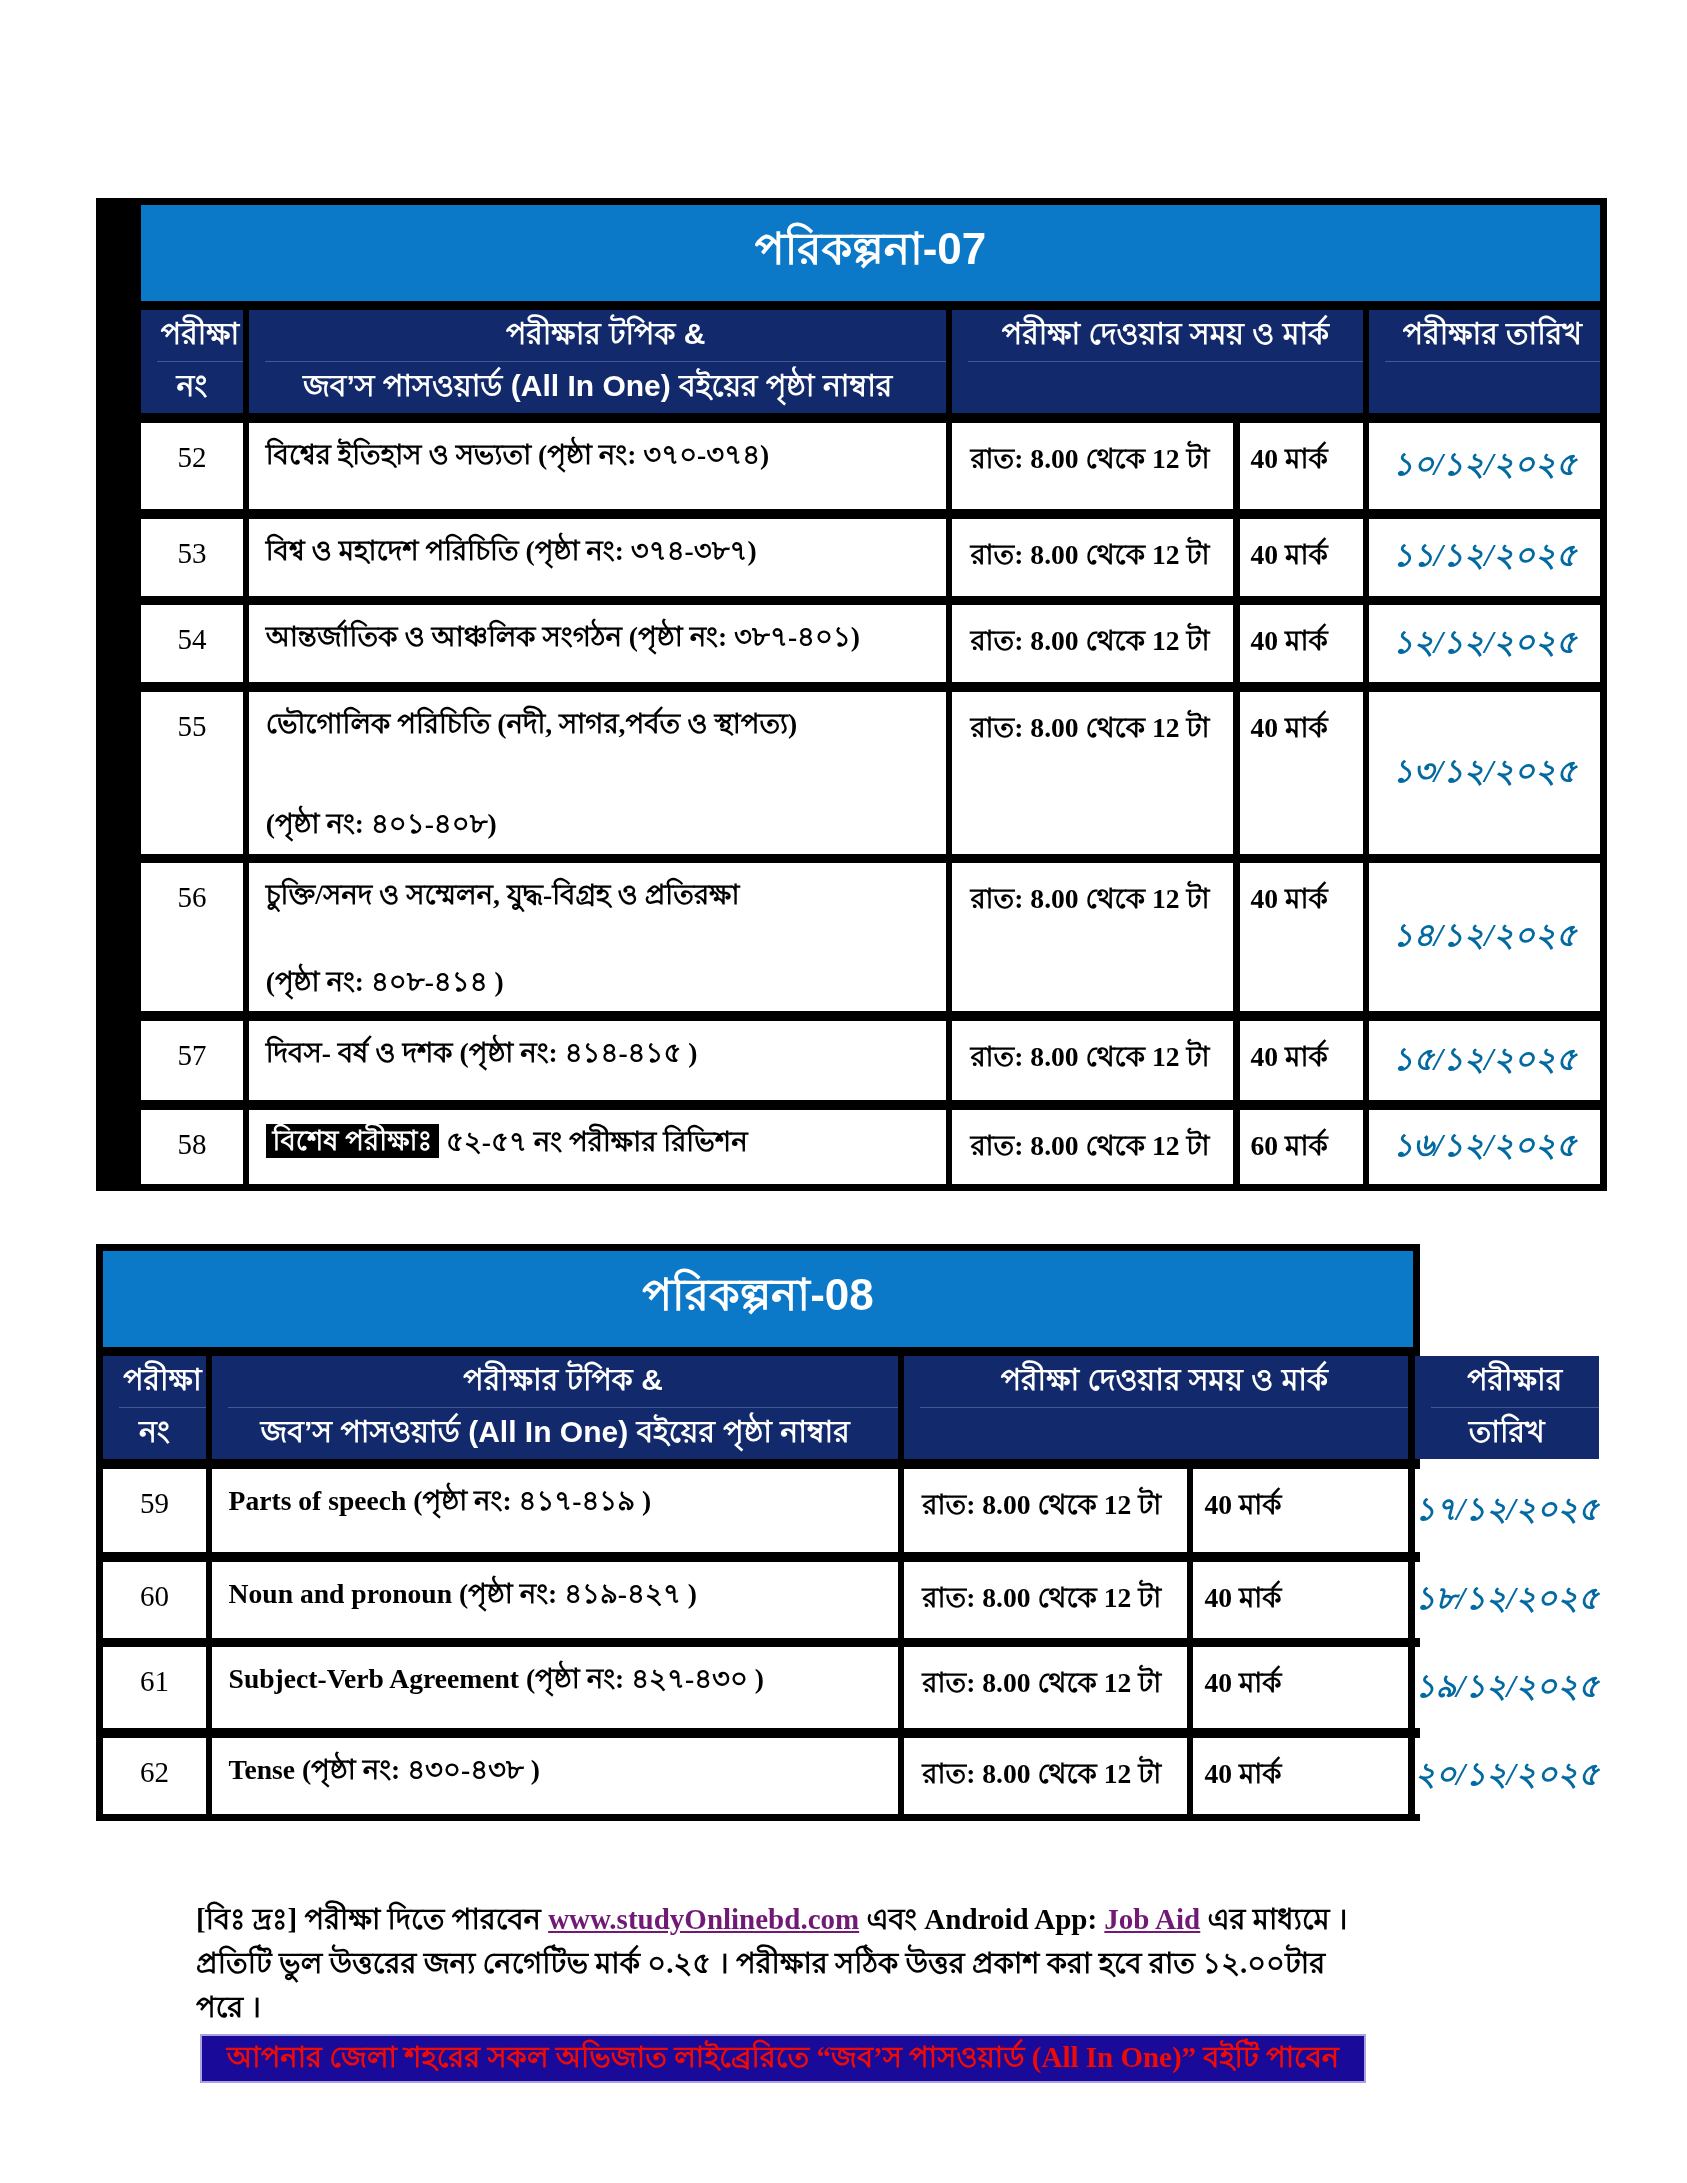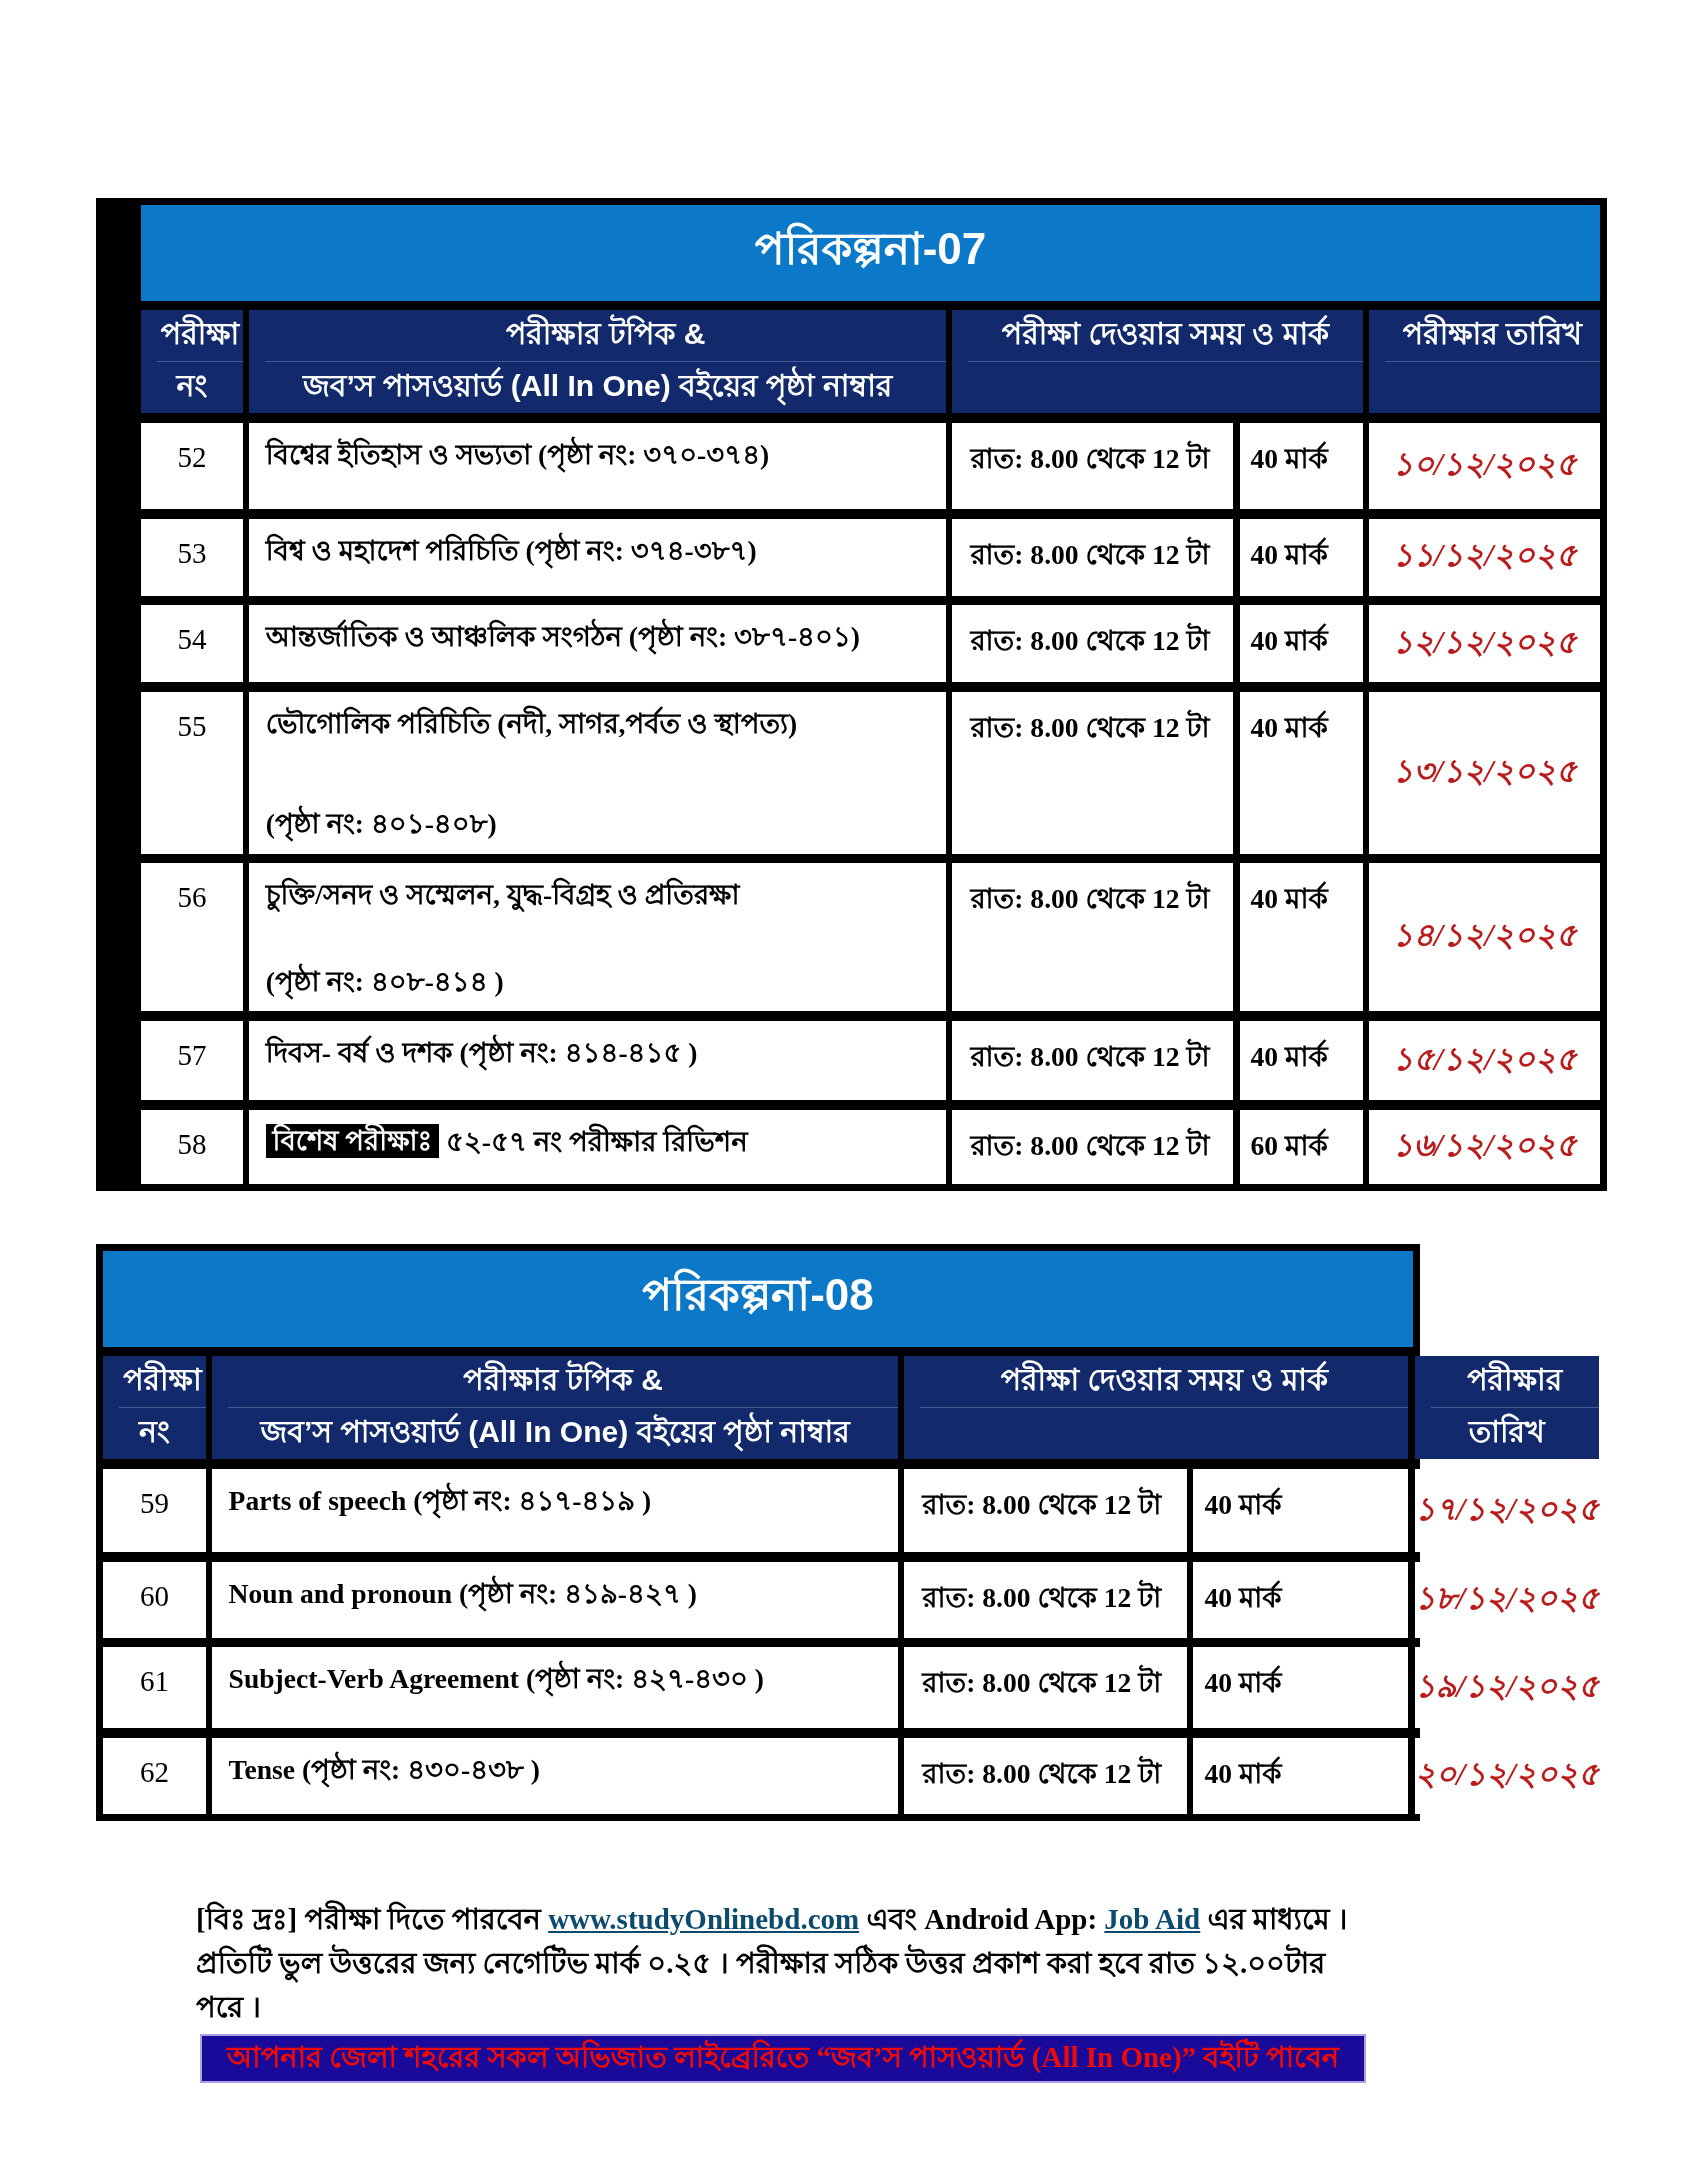--- a/index.html
+++ b/index.html
@@ -26,28 +26,28 @@
   .hcell .h1{flex:0 0 46%;display:flex;align-items:center;justify-content:center;border-bottom:1.4px solid #44598F;padding:0 5.5px;margin-left:16px;}
   .hcell .h2{flex:1;display:flex;align-items:center;justify-content:center;padding:0 5.5px;}
   .span2{grid-column:span 2;}
 
   
   .cell{background:#ffffff;color:#000000;font-size:27.6px;display:flex;align-items:flex-start;box-sizing:border-box;}
   .num{justify-content:center;padding-top:18px;font-size:29px;font-weight:normal;}
   .topic{flex-direction:column;justify-content:space-between;padding:15px 12.4px 12.4px 16.5px;font-weight:bold;line-height:1.25;}
   .time{padding:15px 5.5px 0 18px;font-weight:bold;white-space:nowrap;}
   .marks{padding:15px 2.8px 0 11px;font-weight:bold;white-space:nowrap;}
-  .datec{align-items:center;justify-content:center;color:#b91c1c;font-style:italic;font-weight:bold;font-size:32px;}
+  .datec{align-items:center;justify-content:center;color:#0369a1;font-style:italic;font-weight:bold;font-size:32px;}
   .hl{background:#000000;color:#ffffff;padding:1.4px 6.9px;}
 
   
   .note{position:absolute;left:196px;top:1897px;width:1337px;font-size:29px;font-weight:600;
         color:#000000;line-height:1.52;}
   .note .prefix{font-weight:bold;}
-  .note a{color:#0c4a6e;text-decoration:underline;cursor:pointer;}
+  .note a{color:#701a75;text-decoration:underline;cursor:pointer;}
   .banner{position:absolute;left:200px;top:2034px;width:1162px;height:45px;background:#1A0A99;
           border:2.1px solid #ABA3E0;color:#EE0B07;font-weight:bold;font-size:29px;
           display:flex;align-items:center;justify-content:center;white-space:nowrap;box-sizing:content-box;}
 </style>
 </head>
 <body>
 
 <div class="page">
 
   <section class="tbl t1">

